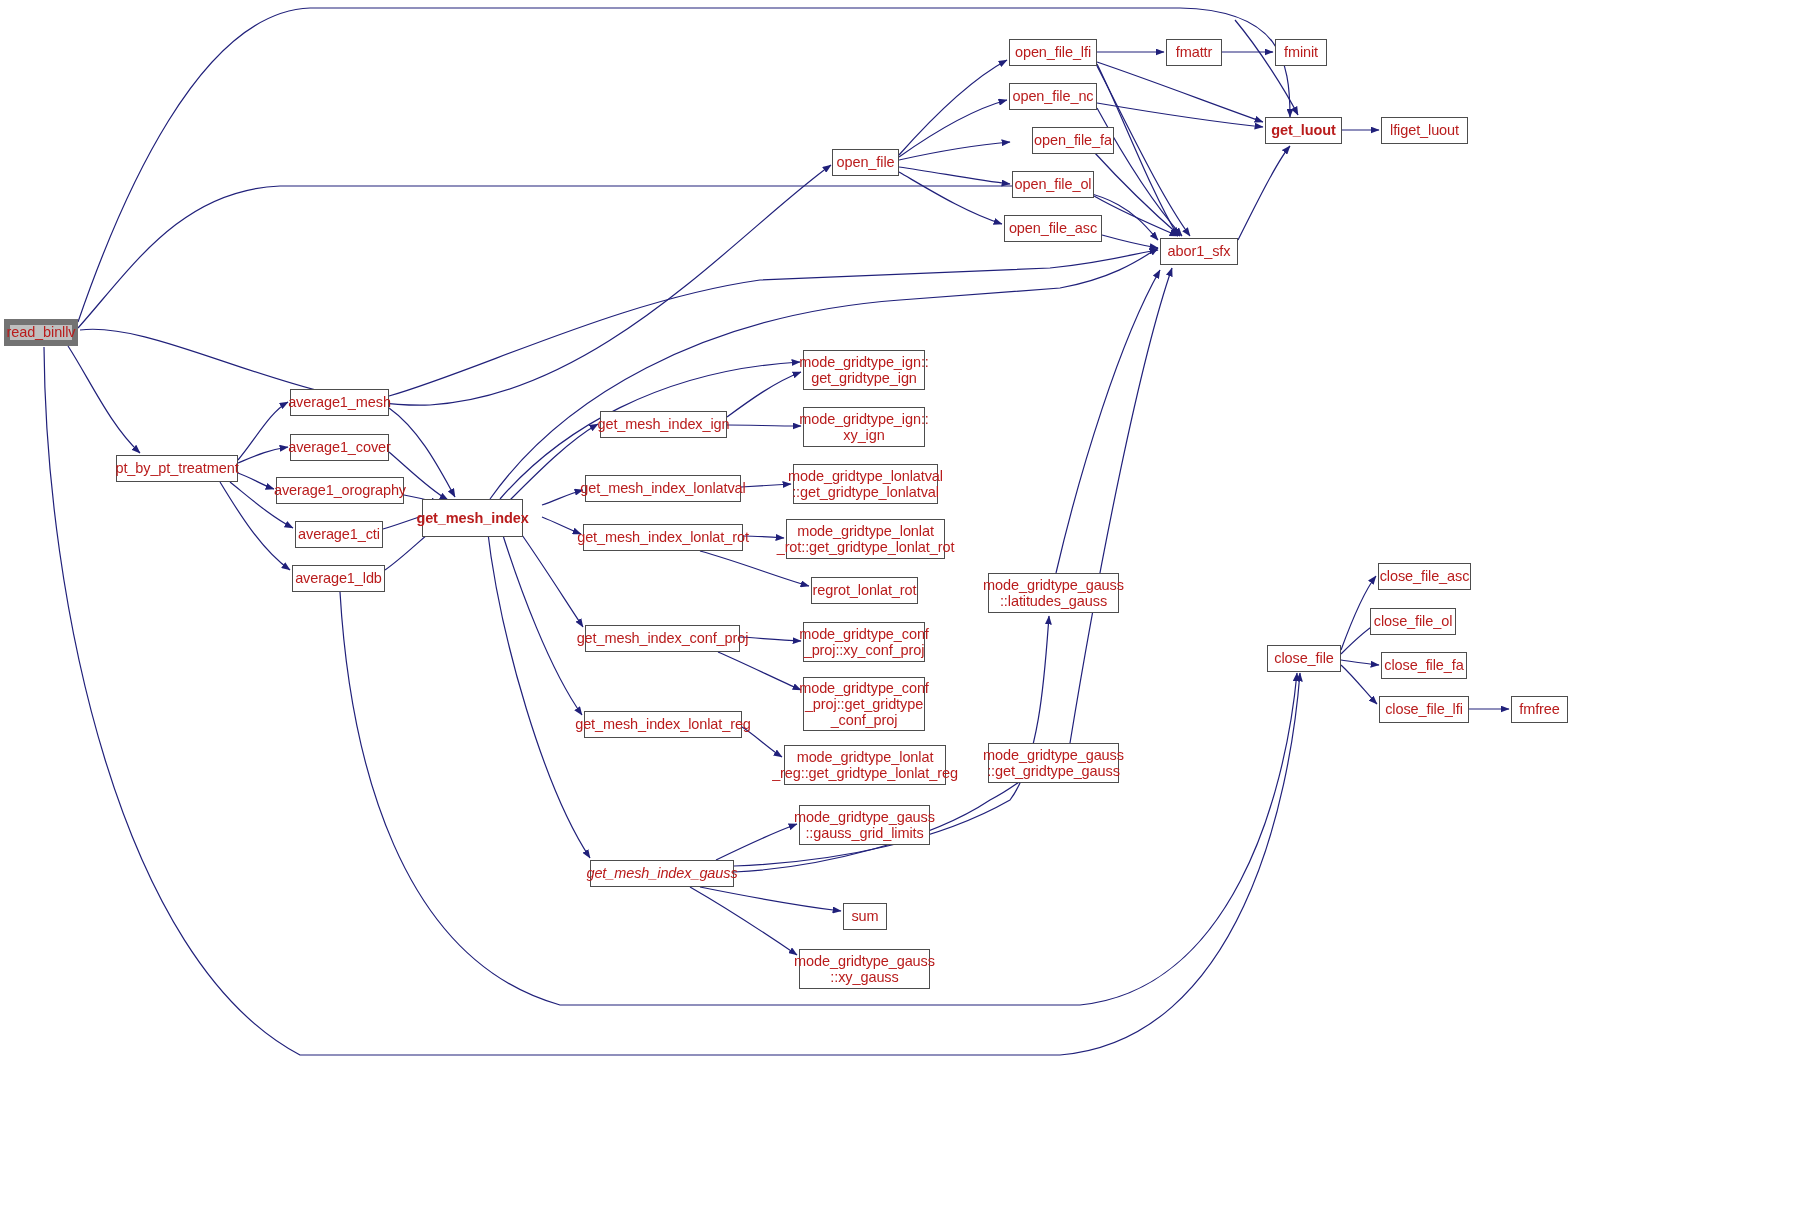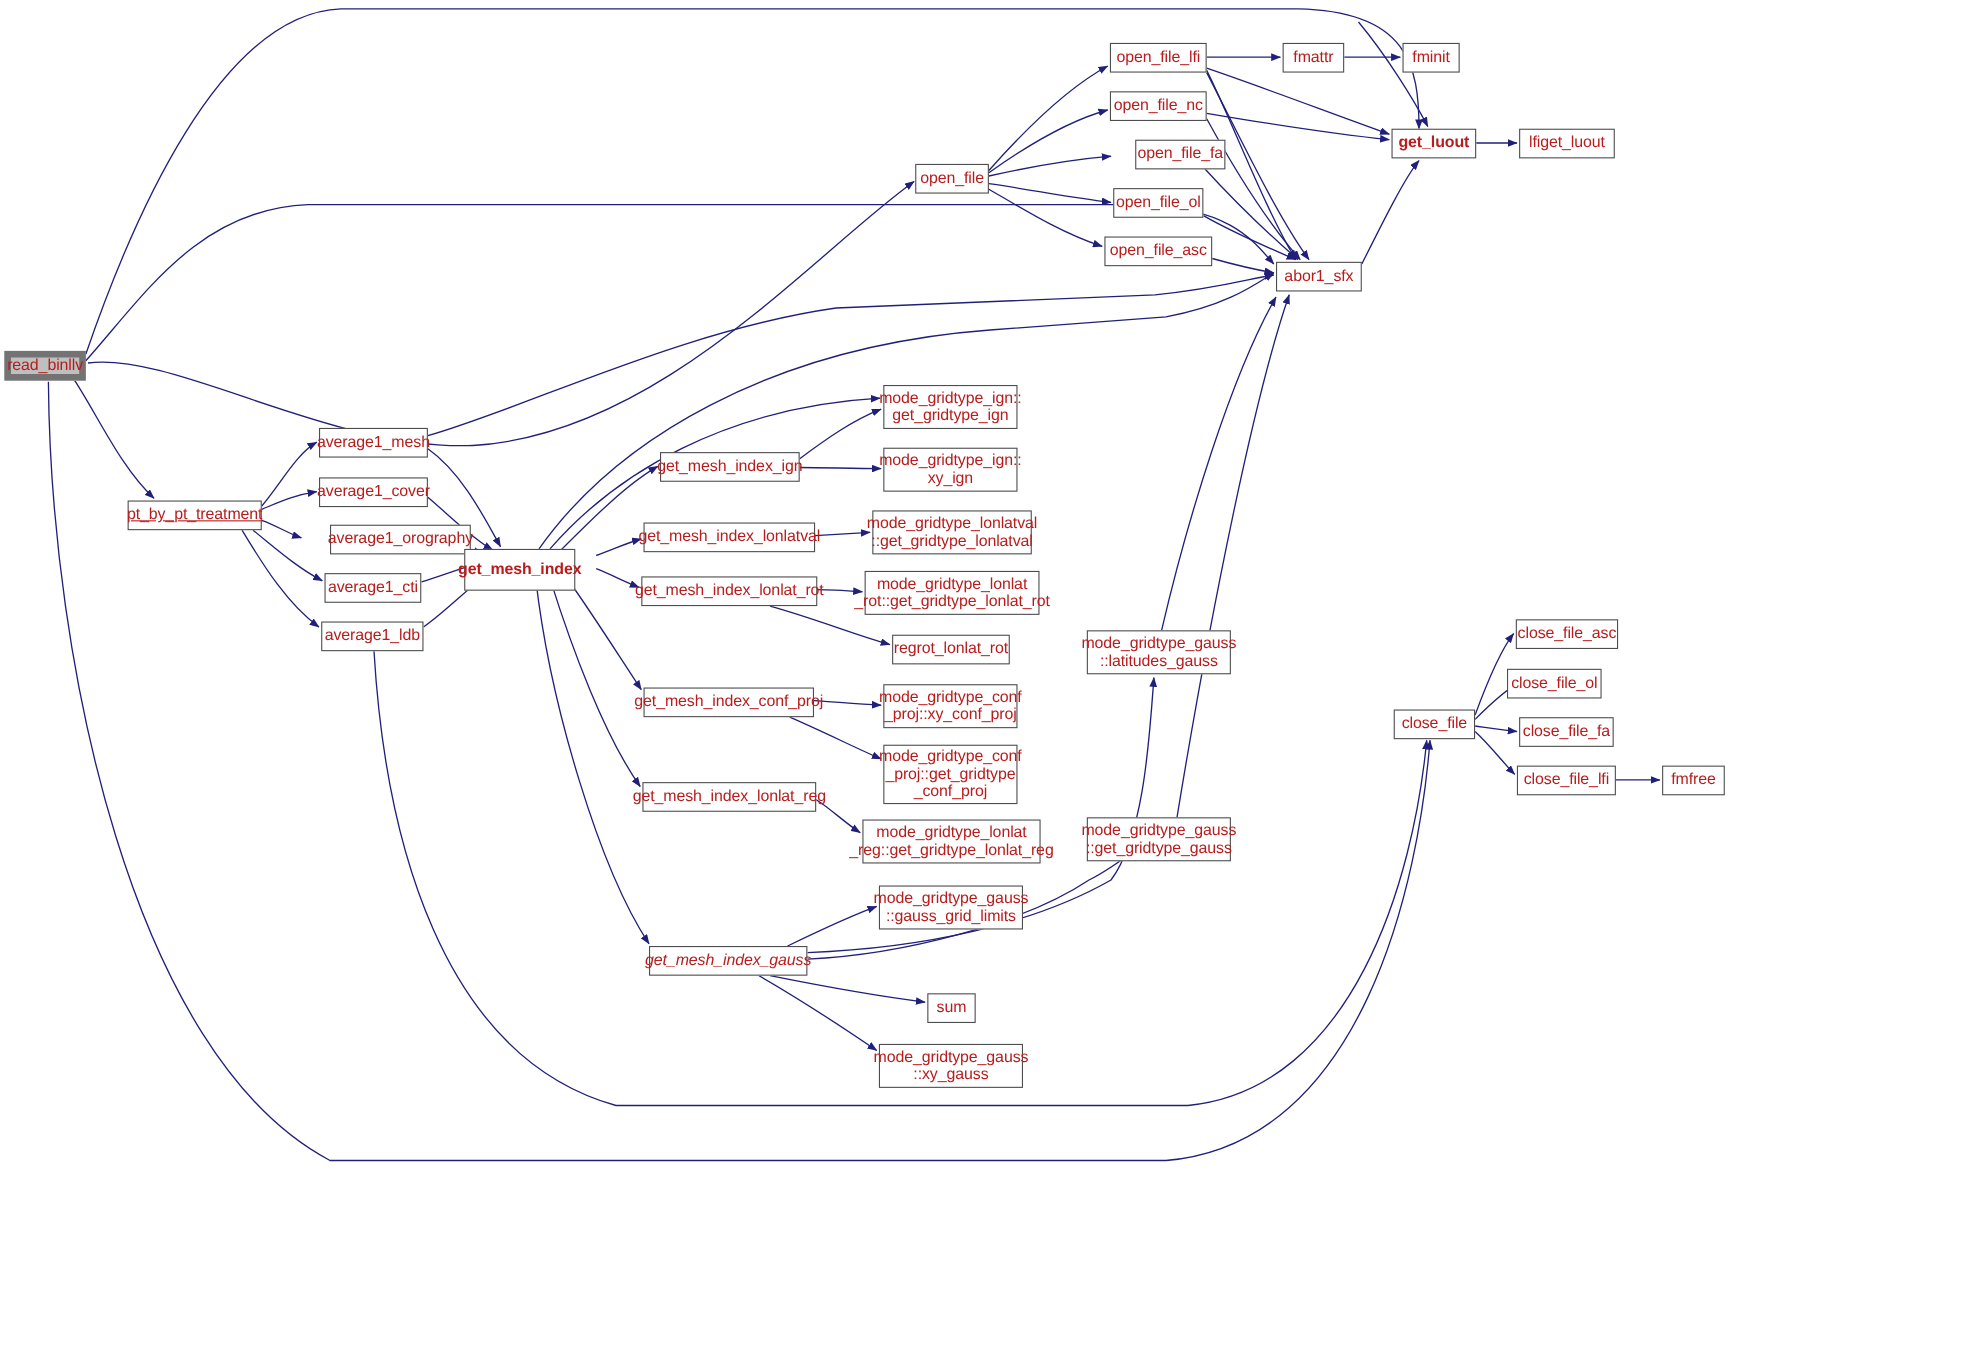--- a/index.html
+++ b/index.html
@@ -114,24 +114,24 @@
         <path d="M 1235 20 C 1260 50 1285 90 1298 115" marker-end="url(#ah)"></path>
         <path d="M 1342 130 C 1355 130 1368 130 1379 130" marker-end="url(#ah)"></path>
         <path d="M 1341 650 C 1352 620 1365 590 1376 576" marker-end="url(#ah)"></path>
         <path d="M 1341 654 C 1355 640 1368 628 1379 622" marker-end="url(#ah)"></path>
         <path d="M 1341 660 C 1355 662 1368 664 1379 665" marker-end="url(#ah)"></path>
         <path d="M 1341 665 C 1355 678 1368 695 1377 704" marker-end="url(#ah)"></path>
         <path d="M 1469 709 C 1483 709 1497 709 1509 709" marker-end="url(#ah)"></path>
       </g>
   </svg>
 <div class="node root" style="left: 4px; top: 319px; width: 74px; height: 27px;">read_binllv</div>
-    <div class="node" style="left: 116px; top: 455px; width: 122px; height: 27px; text-decoration: underline;">pt_by_pt_treatment</div>
+    <div class="node" style="left: 116px; top: 455px; width: 122px; height: 27px;">pt_by_pt_treatment</div>
     <div class="node" style="left: 290px; top: 389px; width: 99px; height: 27px;">average1_mesh</div>
     <div class="node" style="left: 290px; top: 434px; width: 99px; height: 27px;">average1_cover</div>
-    <div class="node" style="left: 276px; top: 477px; width: 128px; height: 27px; margin-left: 24px;">average1_orography</div>
+    <div class="node" style="left: 276px; top: 477px; width: 128px; height: 27px;">average1_orography</div>
     <div class="node" style="left: 295px; top: 521px; width: 88px; height: 27px;">average1_cti</div>
     <div class="node" style="left: 292px; top: 565px; width: 93px; height: 27px;">average1_ldb</div>
     <div class="node" style="left: 422px; top: 499px; width: 101px; height: 38px; font-weight: bold;">get_mesh_index</div>
     <div class="node" style="left: 832px; top: 149px; width: 67px; height: 27px;">open_file</div>
     <div class="node" style="left: 1009px; top: 39px; width: 88px; height: 27px;">open_file_lfi</div>
     <div class="node" style="left: 1009px; top: 83px; width: 88px; height: 27px;">open_file_nc</div>
     <div class="node" style="left: 1012px; top: 127px; width: 82px; height: 27px; margin-left: 20px;">open_file_fa</div>
     <div class="node" style="left: 1012px; top: 171px; width: 82px; height: 27px;">open_file_ol</div>
     <div class="node" style="left: 1004px; top: 215px; width: 98px; height: 27px;">open_file_asc</div>
     <div class="node" style="left: 1166px; top: 39px; width: 56px; height: 27px;">fmattr</div>

